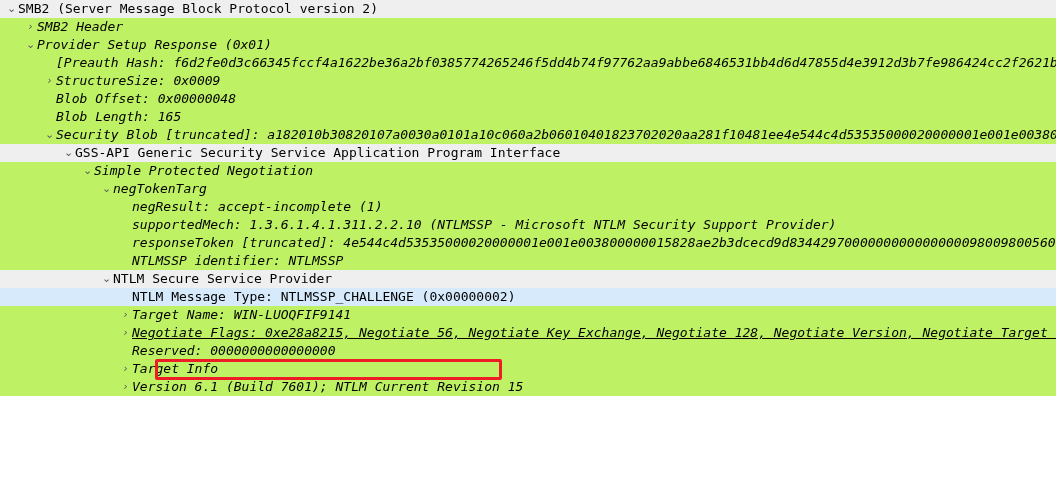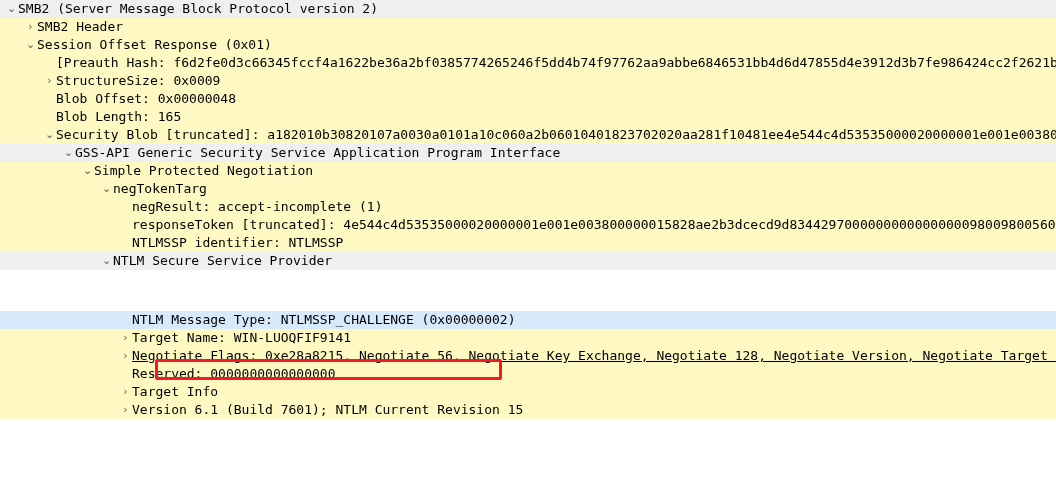--- a/index.html
+++ b/index.html
@@ -23,22 +23,22 @@
   .row {
     position: relative;
     height: 18px;
     line-height: 18px;
     white-space: nowrap;
     font-size: 13px;
     color: #000000;
     overflow: hidden;
   }
   .row.gray  { background: #efefef; }
-  .row.blue  { background: #d6eafc; margin-top: 41px; }
-  .row.white { background: #fef9c3; }
+  .row.blue  { background: #d6eafc; }
+  .row.white { background: #bef264; font-style: italic; }
 
   
   .tw {
     display: inline-block;
     width: 13px;
     text-align: center;
     color: #5a5a5a;
     font-family: "DejaVu Sans", "Liberation Sans", sans-serif;
     font-size: 11px;
     vertical-align: top;
@@ -66,30 +66,31 @@
     box-sizing: border-box;
   }
 </style>
 </head>
 <body>
 
 <div id="tree">
 
   <div class="row gray"><span class="ind" style="width: 5px;"></span><span class="tw">⌄</span><span class="label">SMB2 (Server Message Block Protocol version 2)</span></div>
     <div class="row white"><span class="ind" style="width: 24px;"></span><span class="tw">›</span><span class="label">SMB2 Header</span></div>
-    <div class="row white"><span class="ind" style="width: 24px;"></span><span class="tw">⌄</span><span class="label">Session Offset Response (0x01)</span></div>
+    <div class="row white"><span class="ind" style="width: 24px;"></span><span class="tw">⌄</span><span class="label">Provider Setup Response (0x01)</span></div>
     <div class="row white"><span class="ind" style="width: 43px;"></span><span class="tw none"></span><span class="label">[Preauth Hash: f6d2fe0d3c66345fccf4a1622be36a2bf0385774265246f5dd4b74f97762aa9abbe6846531bb4d6d47855d4e3912d3b7fe986424cc2f2621bda77224fcb5d</span></div>
     <div class="row white"><span class="ind" style="width: 43px;"></span><span class="tw">›</span><span class="label">StructureSize: 0x0009</span></div>
     <div class="row white"><span class="ind" style="width: 43px;"></span><span class="tw none"></span><span class="label">Blob Offset: 0x00000048</span></div>
     <div class="row white"><span class="ind" style="width: 43px;"></span><span class="tw none"></span><span class="label">Blob Length: 165</span></div>
     <div class="row white"><span class="ind" style="width: 43px;"></span><span class="tw">⌄</span><span class="label">Security Blob [truncated]: a182010b30820107a0030a0101a10c060a2b06010401823702020aa281f10481ee4e544c4d53535000020000001e001e003800000015828ae</span></div>
     <div class="row gray"><span class="ind" style="width: 62px;"></span><span class="tw">⌄</span><span class="label">GSS-API Generic Security Service Application Program Interface</span></div>
     <div class="row white"><span class="ind" style="width: 81px;"></span><span class="tw">⌄</span><span class="label">Simple Protected Negotiation</span></div>
     <div class="row white"><span class="ind" style="width: 100px;"></span><span class="tw">⌄</span><span class="label">negTokenTarg</span></div>
     <div class="row white"><span class="ind" style="width: 119px;"></span><span class="tw none"></span><span class="label">negResult: accept-incomplete (1)</span></div>
+    <div class="row white"><span class="ind" style="width: 119px;"></span><span class="tw none"></span><span class="label">supportedMech: 1.3.6.1.4.1.311.2.2.10 (NTLMSSP - Microsoft NTLM Security Support Provider)</span></div>
     <div class="row white"><span class="ind" style="width: 119px;"></span><span class="tw none"></span><span class="label">responseToken [truncated]: 4e544c4d53535000020000001e001e003800000015828ae2b3dcecd9d83442970000000000000000980098005600000000601b1</span></div>
     <div class="row white"><span class="ind" style="width: 119px;"></span><span class="tw none"></span><span class="label">NTLMSSP identifier: NTLMSSP</span></div>
     <div class="row gray"><span class="ind" style="width: 100px;"></span><span class="tw">⌄</span><span class="label">NTLM Secure Service Provider</span></div>
     <div class="row blue"><span class="ind" style="width: 119px;"></span><span class="tw none"></span><span class="label">NTLM Message Type: NTLMSSP_CHALLENGE (0x00000002)</span></div>
     <div class="row white"><span class="ind" style="width: 119px;"></span><span class="tw">›</span><span class="label">Target Name: WIN-LUOQFIF9141</span></div>
     <div class="row white"><span class="ind" style="width: 119px;"></span><span class="tw">›</span><span class="label underline">Negotiate Flags: 0xe28a8215, Negotiate 56, Negotiate Key Exchange, Negotiate 128, Negotiate Version, Negotiate Target Info, Ne</span></div>
     <div class="row white"><span class="ind" style="width: 119px;"></span><span class="tw none"></span><span class="label">Reserved: 0000000000000000</span></div>
     <div class="row white"><span class="ind" style="width: 119px;"></span><span class="tw">›</span><span class="label">Target Info</span></div>
     <div class="row white"><span class="ind" style="width: 119px;"></span><span class="tw">›</span><span class="label">Version 6.1 (Build 7601); NTLM Current Revision 15</span></div>
     <div id="redbox" style="left: 155px; top: 359px; width: 347px; height: 21px; border-color: rgb(238, 28, 37);"></div>

